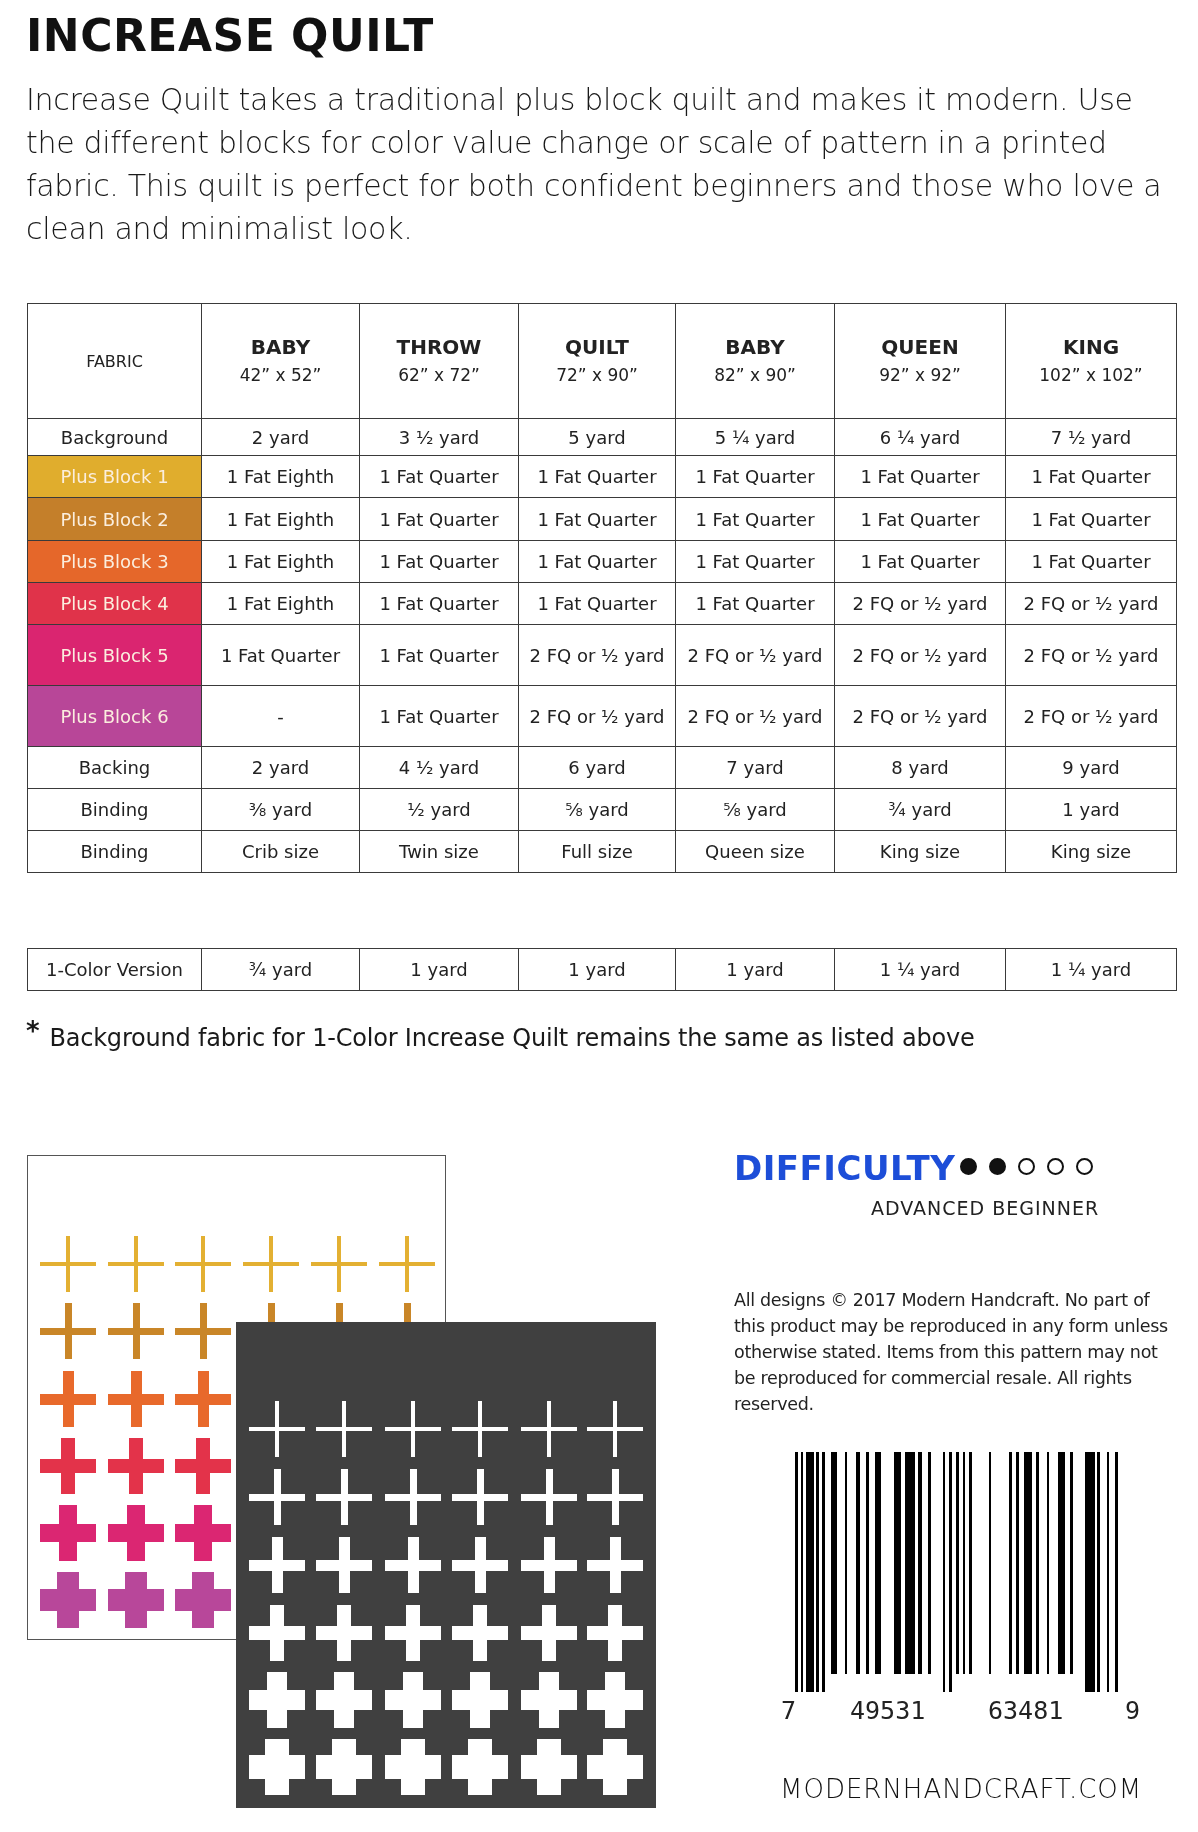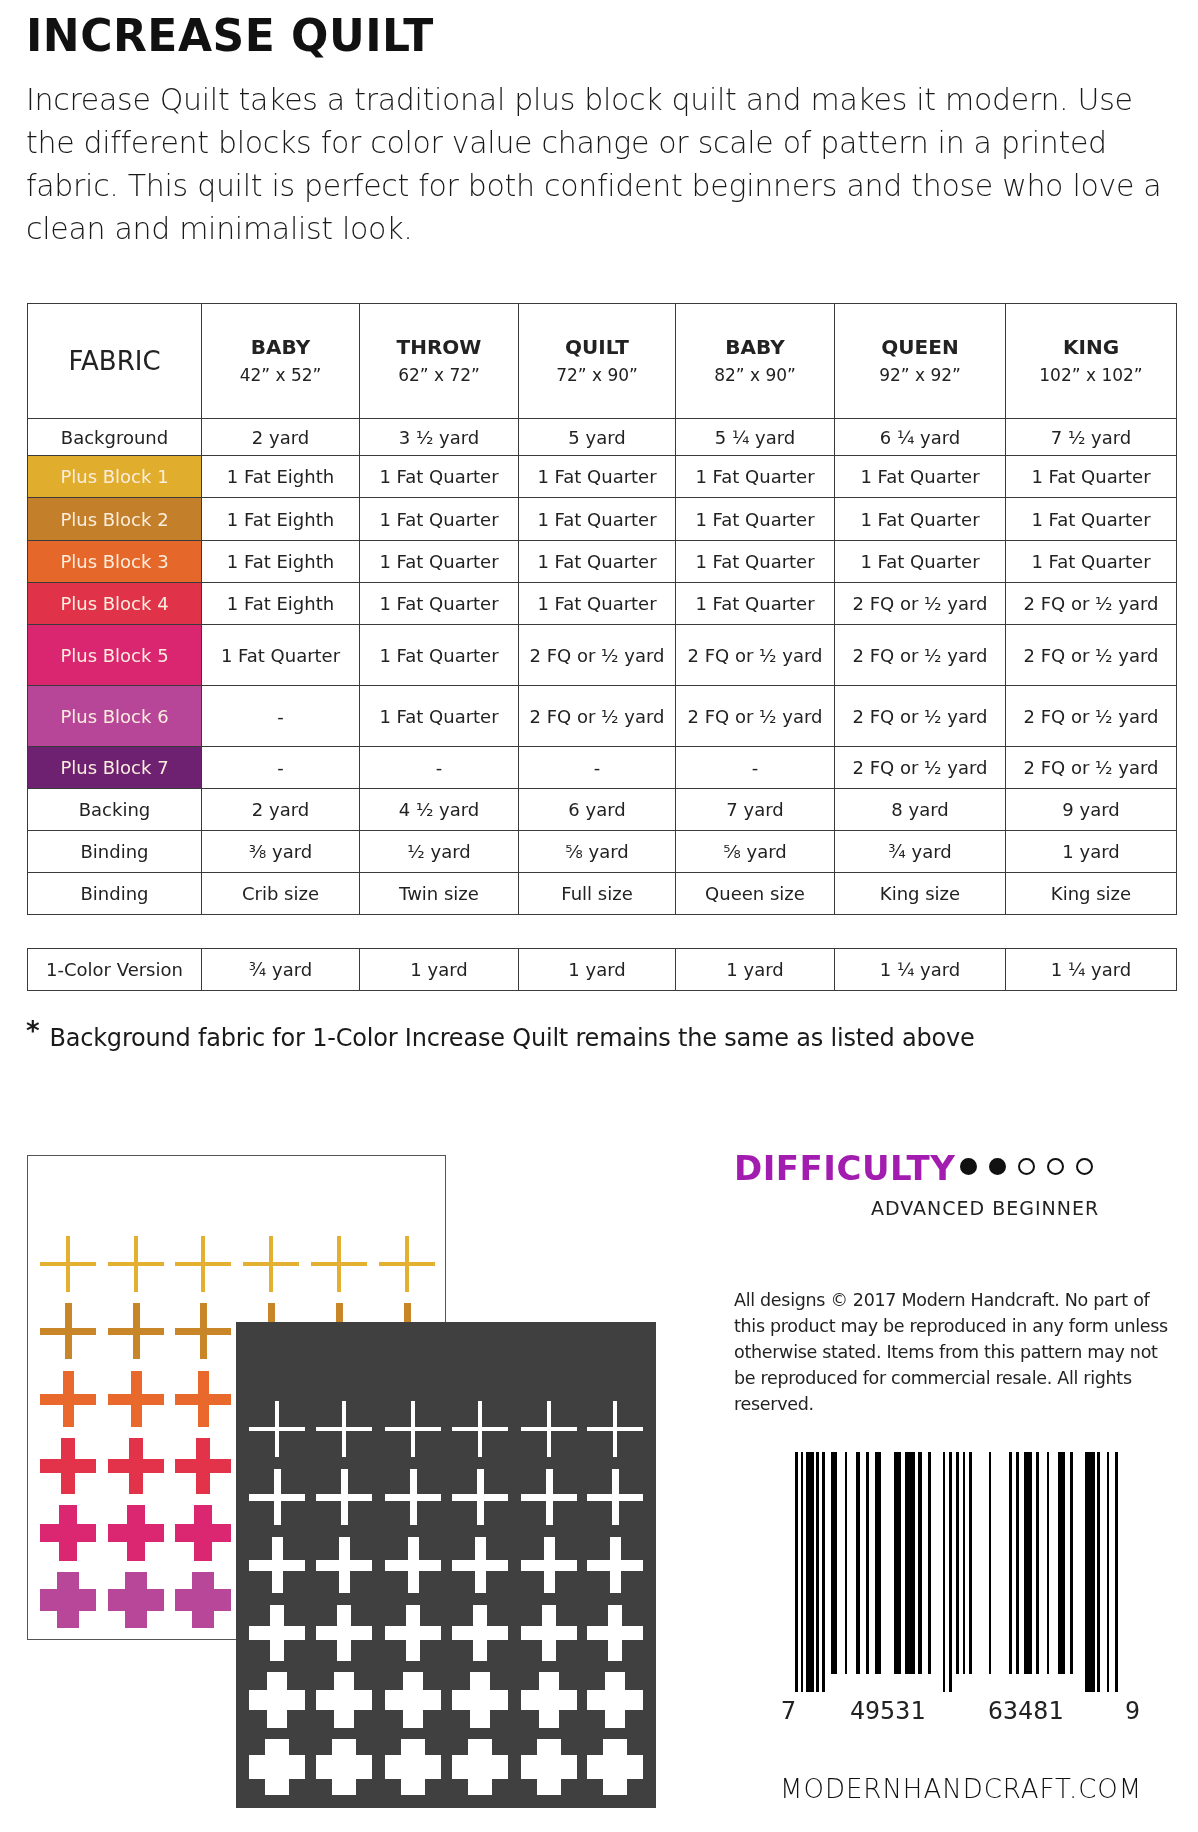--- a/index.html
+++ b/index.html
@@ -6,35 +6,35 @@
   body { width:1198px; height:1832px; position:relative; overflow:hidden;
          font-family:"DejaVu Sans", sans-serif; color:#111; }
   .abs { position:absolute; }
   #title { left:26px; top:10px; font-size:44px; font-weight:bold; letter-spacing:0.5px; color:#111; }
   #intro { left:26px; top:78px; width:1150px; font-size:30px; line-height:43px; color:#1a1a1a; font-weight:300; letter-spacing:-0.3px; }
 
   table.req { position:absolute; border-collapse:collapse; table-layout:fixed; }
   table.req td { border:1.6px solid #3a3a3a; text-align:center; vertical-align:middle;
                  font-size:18px; color:#222; padding:0 4px; line-height:25px; }
   #main-table { left:27px; top:303px; width:1149px; }
-  #main-table td.fabric-head { font-size:26px; }
+  #main-table td.fabric-head { font-size:16px; }
   .size-name { font-weight:bold; font-size:20px; display:block; margin-bottom:3px; }
   .size-dim { font-size:17px; display:block; }
   td.block-label { color:#fbeede !important; font-size:18px; }
   #one-color-table { left:27px; top:948px; width:1149px; }
 
   #note { left:26px; top:1022px; font-size:24px; color:#1a1a1a; letter-spacing:-0.2px; }
   #note .ast { font-weight:bold; font-size:26px; position:relative; top:-6px; margin-right:10px; }
 
   #white-quilt { left:27px; top:1155px; width:419px; height:485px; border:1.5px solid #555; background:#fff; box-sizing:border-box; }
   #dark-quilt  { left:236px; top:1322px; width:420px; height:486px; background:#404040; }
   .cross { position:absolute; }
   .cross .h, .cross .v { position:absolute; }
 
-  #difficulty-title { left:734px; top:1148px; font-size:34px; font-weight:bold; letter-spacing:0.5px; color:#a21caf; }
+  #difficulty-title { left:734px; top:1148px; font-size:34px; font-weight:bold; letter-spacing:0.5px; color:#1d4ed8; }
   #difficulty-dots { left:960px; top:1158px; display:flex; gap:12px; }
   .dot { width:17px; height:17px; border-radius:50%; box-sizing:border-box; border:2px solid #111; }
   .dot.filled { background:#111; }
   #difficulty-level { left:871px; top:1197px; font-size:19px; letter-spacing:1px; color:#222; }
   #copyright { left:734px; top:1287px; width:450px; font-size:17.5px; line-height:26px; color:#222; letter-spacing:-0.3px; }
 
   #barcode { left:795px; top:1452px; width:330px; height:260px; }
   .bc-digit { position:absolute; font-family:"DejaVu Sans Mono", monospace; font-size:25px; color:#222; }
   #site-url { left:780px; top:1774px; font-size:26px; letter-spacing:1px; color:#111; font-weight:300; }
 </style>
@@ -139,29 +139,20 @@
       <tr style="height: 61px;">
         <td class="block-label" style="background: rgb(184, 70, 152);">Plus Block 6</td>
         <td>-</td>
         <td>1 Fat Quarter</td>
         <td>2 FQ or ½ yard</td>
         <td>2 FQ or ½ yard</td>
         <td>2 FQ or ½ yard</td>
         <td>2 FQ or ½ yard</td>
       </tr>
       <tr style="height: 42px;">
-        <td class="block-label" style="background: rgb(109, 33, 112);">Plus Block 7</td>
-        <td>-</td>
-        <td>-</td>
-        <td>-</td>
-        <td>-</td>
-        <td>2 FQ or ½ yard</td>
-        <td>2 FQ or ½ yard</td>
-      </tr>
-      <tr style="height: 42px;">
         <td>Backing</td>
         <td>2 yard</td>
         <td>4 ½ yard</td>
         <td>6 yard</td>
         <td>7 yard</td>
         <td>8 yard</td>
         <td>9 yard</td>
       </tr>
       <tr style="height: 42px;">
         <td>Binding</td>

